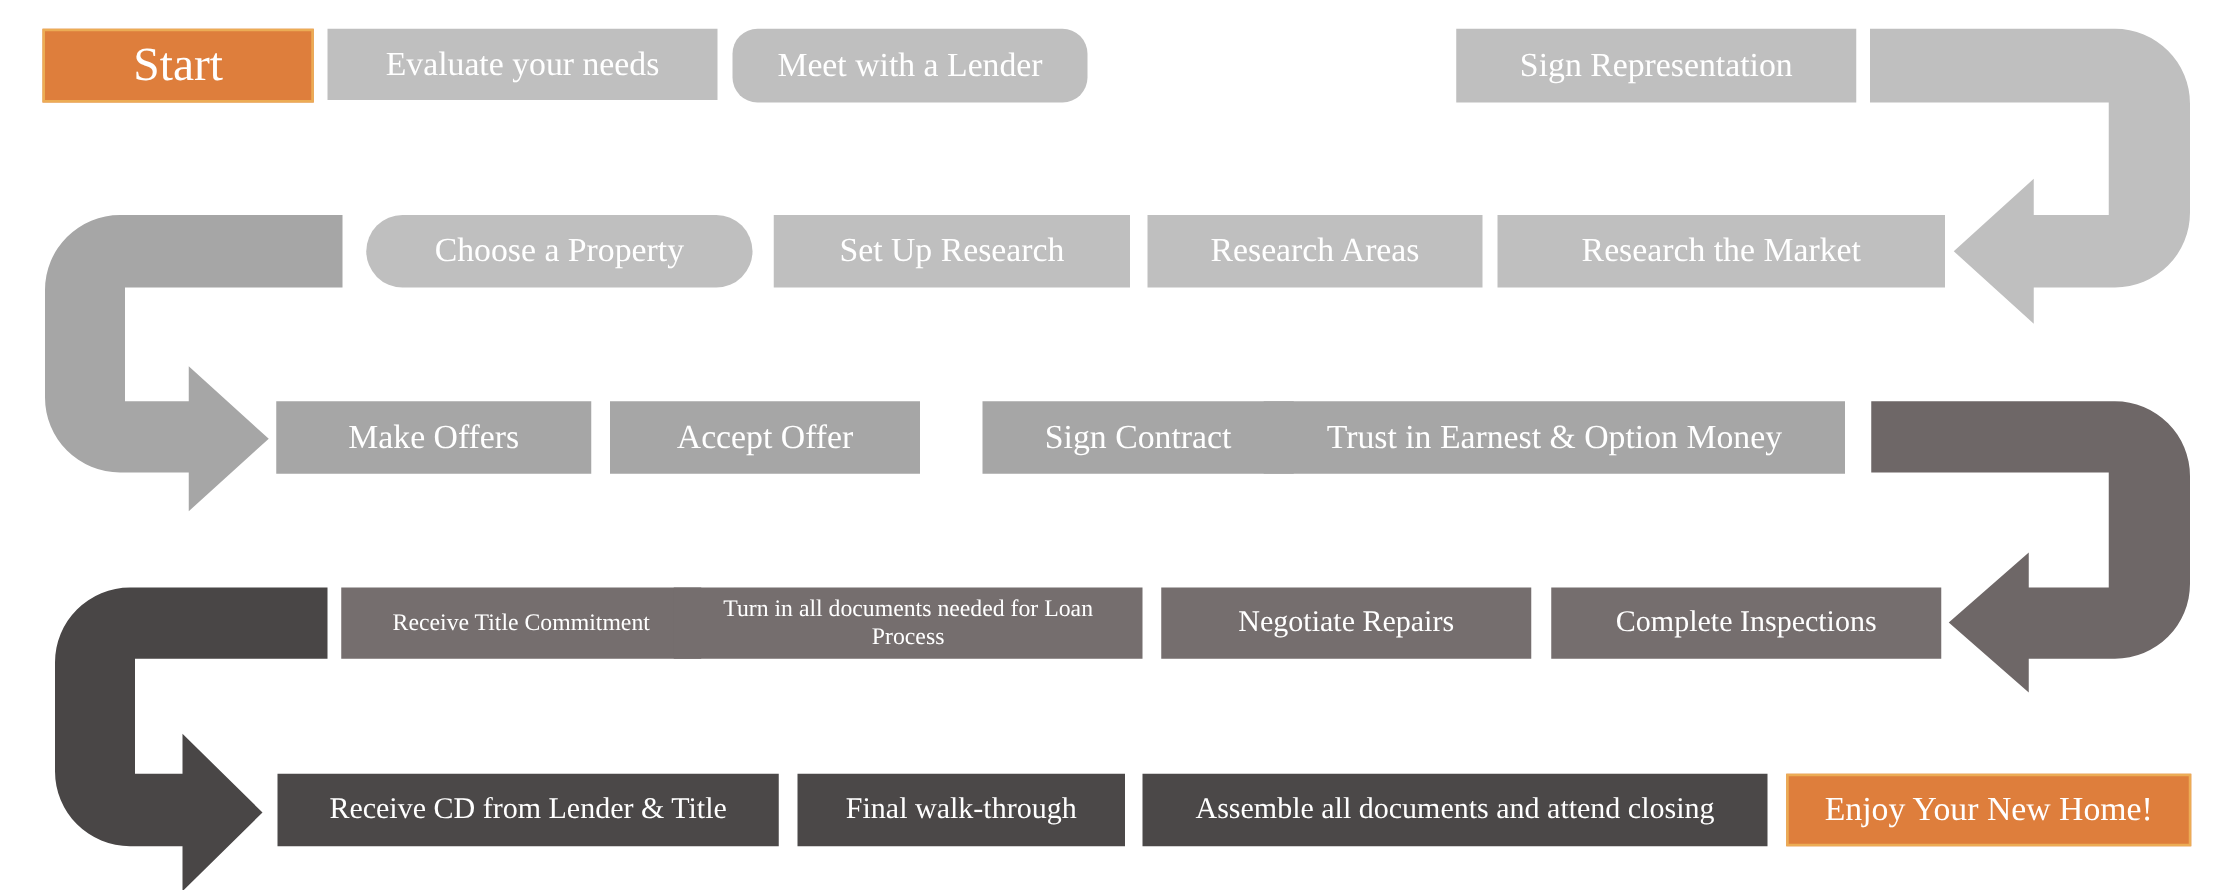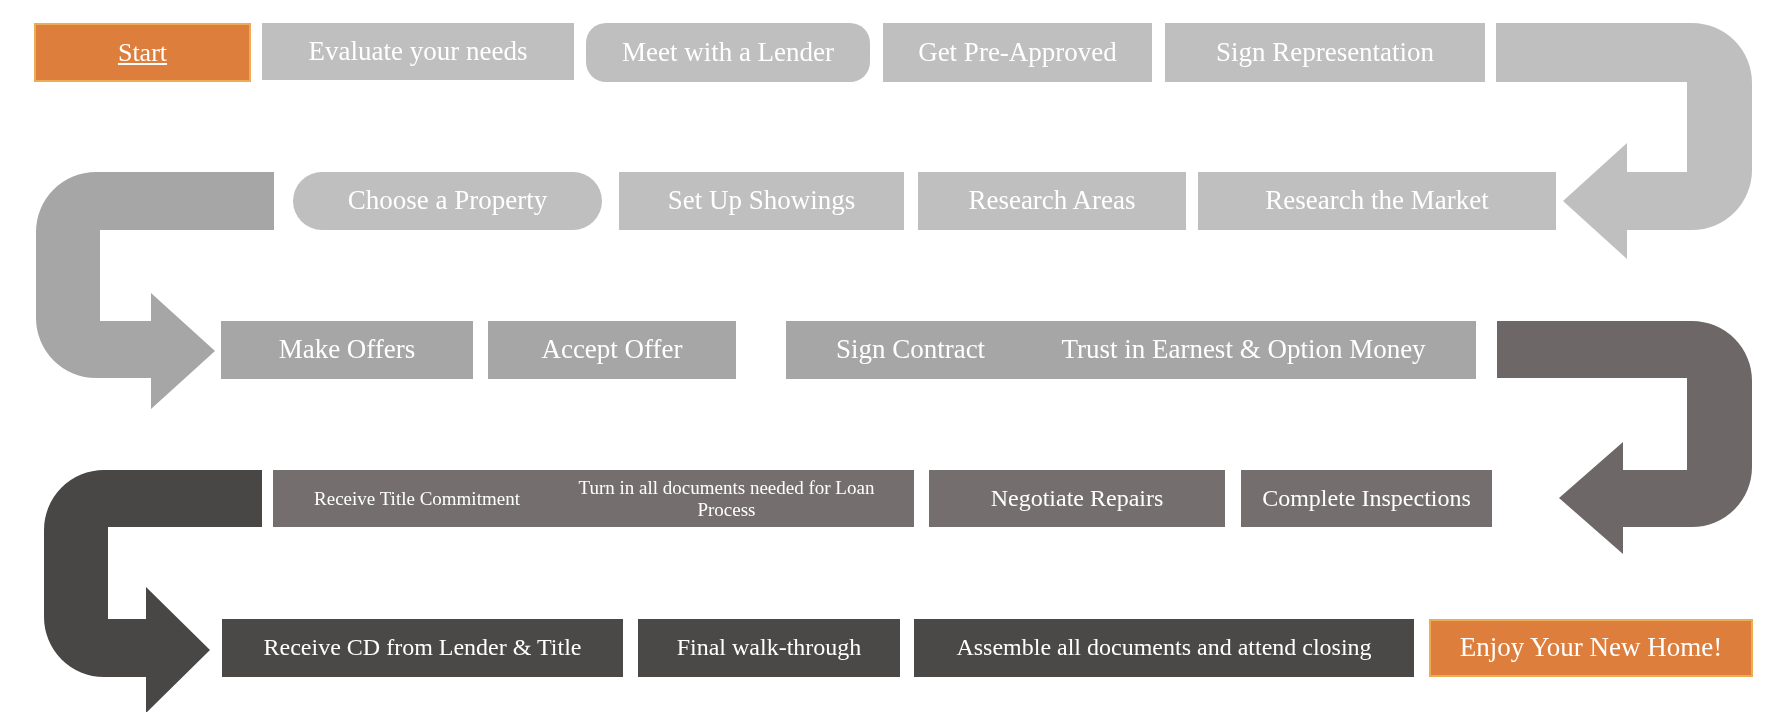--- a/index.html
+++ b/index.html
@@ -13,21 +13,21 @@
   #connectors{position:absolute;left:0;top:0;}
   .box{
     position:absolute;
     display:flex;align-items:center;justify-content:center;
     text-align:center;
     color:#ffffff;
     line-height:1.15;
     box-sizing:border-box;
     padding:0 12px;
   }
-  .sz-xl{font-size:26px;text-decoration:underline;}
+  .sz-xl{font-size:38px;}
   .sz-lg{font-size:27px;}
   .sz-md{font-size:24px;}
   .sz-sm{font-size:19px;}
   .orange{border:2px solid #ECAC55;}
 </style>
 </head>
 <body>
 
 <div id="canvas">
 
@@ -42,36 +42,35 @@
              L 1623,527 L 1623,554 L 1559,498 L 1623,442 L 1623,470 L 1687,470
              L 1687,378 L 1497,378 Z" fill="#6E6767"></path>
     <path d="M 262,470 L 104,470 A 60,60 0 0 0 44,530 L 44,617 A 60,60 0 0 0 104,677
              L 146,677 L 146,713 L 210,650 L 146,587 L 146,619 L 108,619
              L 108,527 L 262,527 Z" fill="#494646"></path>
   </svg>
 
   <div class="box sz-xl orange" style="left: 34px; top: 23px; width: 217px; height: 59px; background-color: rgb(222, 126, 60);">Start</div>
   <div class="box sz-lg" style="left: 262px; top: 23px; width: 312px; height: 57px; background-color: rgb(191, 191, 191);">Evaluate your needs</div>
   <div class="box sz-lg" style="left: 586px; top: 23px; width: 284px; height: 59px; background-color: rgb(191, 191, 191); border-radius: 20px;">Meet with a Lender</div>
-  <div class="box sz-lg" style="left: 883px; top: 23px; width: 269px; height: 59px; background-color: rgb(191, 191, 191);">Get Pre-Approved</div>
   <div class="box sz-lg" style="left: 1165px; top: 23px; width: 320px; height: 59px; background-color: rgb(191, 191, 191);">Sign Representation</div>
 
   <div class="box sz-lg" style="left: 293px; top: 172px; width: 309px; height: 58px; background-color: rgb(191, 191, 191); border-radius: 29px;">Choose a Property</div>
-  <div class="box sz-lg" style="left: 619px; top: 172px; width: 285px; height: 58px; background-color: rgb(191, 191, 191);">Set Up Showings</div>
+  <div class="box sz-lg" style="left: 619px; top: 172px; width: 285px; height: 58px; background-color: rgb(191, 191, 191);">Set Up Research</div>
   <div class="box sz-lg" style="left: 918px; top: 172px; width: 268px; height: 58px; background-color: rgb(191, 191, 191);">Research Areas</div>
   <div class="box sz-lg" style="left: 1198px; top: 172px; width: 358px; height: 58px; background-color: rgb(191, 191, 191);">Research the Market</div>
 
   <div class="box sz-lg" style="left: 221px; top: 321px; width: 252px; height: 58px; background-color: rgb(166, 166, 166);">Make Offers</div>
   <div class="box sz-lg" style="left: 488px; top: 321px; width: 248px; height: 58px; background-color: rgb(166, 166, 166);">Accept Offer</div>
   <div class="box sz-lg" style="left: 750px; top: 321px; width: 249px; height: 58px; background-color: rgb(166, 166, 166); margin-left: 36px;">Sign Contract</div>
   <div class="box sz-lg" style="left: 1011px; top: 321px; width: 465px; height: 58px; background-color: rgb(166, 166, 166);">Trust in Earnest &amp; Option Money</div>
 
   <div class="box sz-sm" style="left: 273px; top: 470px; width: 288px; height: 57px; background-color: rgb(117, 110, 110);">Receive Title Commitment</div>
   <div class="box sz-sm" style="left: 539px; top: 470px; width: 375px; height: 57px; padding: 0px 28px; background-color: rgb(117, 110, 110);">Turn in all documents needed for Loan Process</div>
   <div class="box sz-md" style="left: 929px; top: 470px; width: 296px; height: 57px; background-color: rgb(117, 110, 110);">Negotiate Repairs</div>
-  <div class="box sz-md" style="left: 1241px; top: 470px; width: 251px; height: 57px; background-color: rgb(117, 110, 110);">Complete Inspections</div>
+  <div class="box sz-md" style="left: 1241px; top: 470px; width: 312px; height: 57px; background-color: rgb(117, 110, 110);">Complete Inspections</div>
 
   <div class="box sz-md" style="left: 222px; top: 619px; width: 401px; height: 58px; background-color: rgb(75, 72, 72);">Receive CD from Lender &amp; Title</div>
   <div class="box sz-md" style="left: 638px; top: 619px; width: 262px; height: 58px; background-color: rgb(75, 72, 72);">Final walk-through</div>
   <div class="box sz-md" style="left: 914px; top: 619px; width: 500px; height: 58px; background-color: rgb(75, 72, 72);">Assemble all documents and attend closing</div>
   <div class="box sz-lg orange" style="left: 1429px; top: 619px; width: 324px; height: 58px; background-color: rgb(222, 126, 60);">Enjoy Your New Home!</div>
 
 </div>
 
 </body></html>

